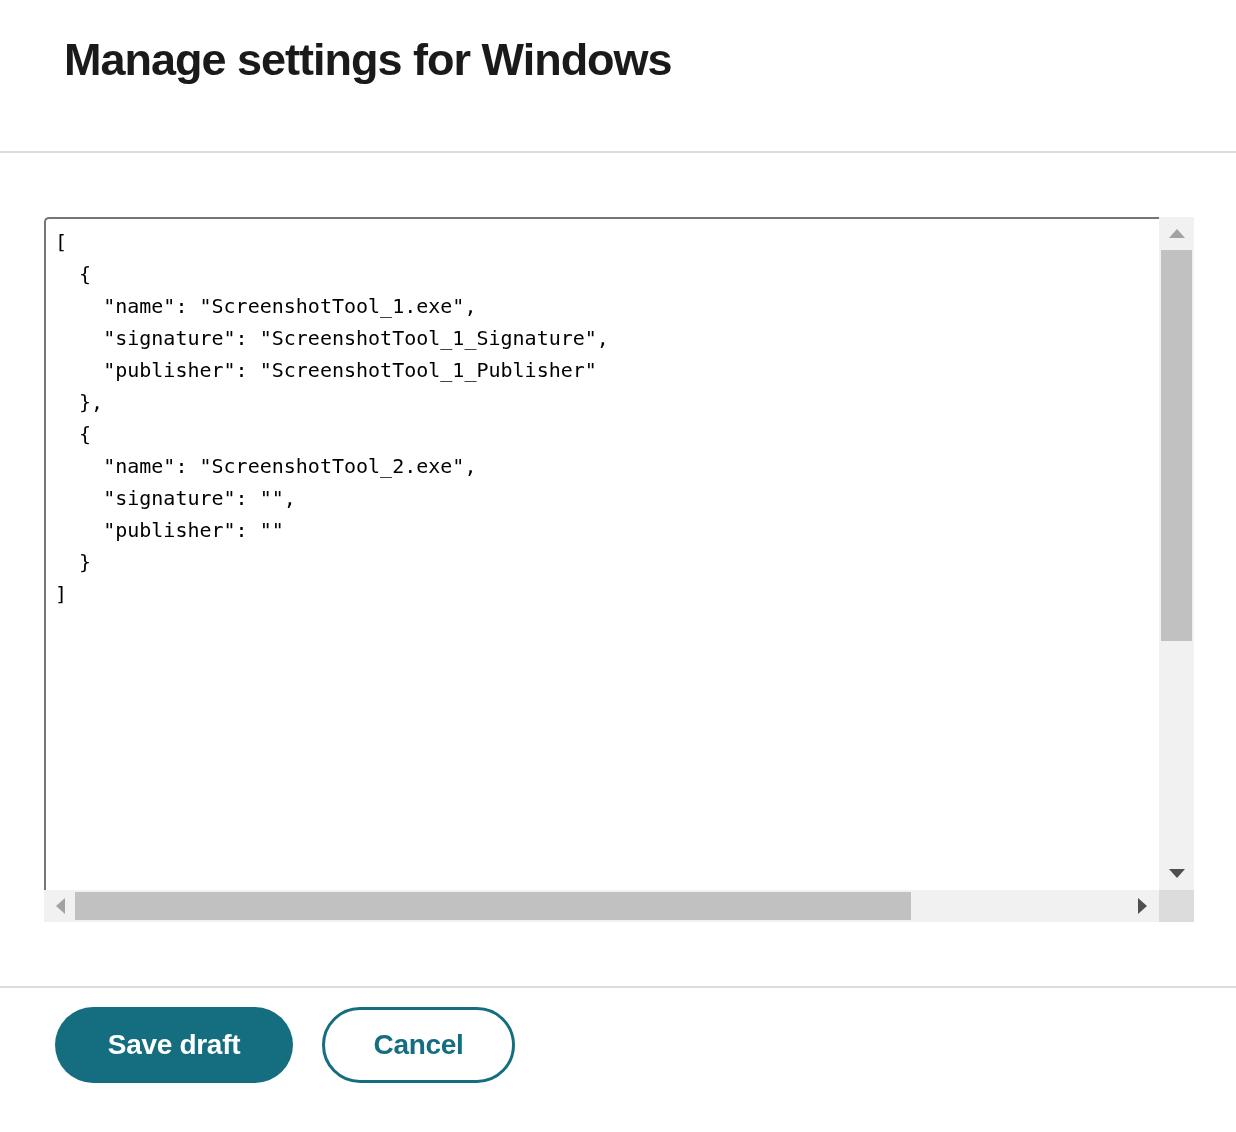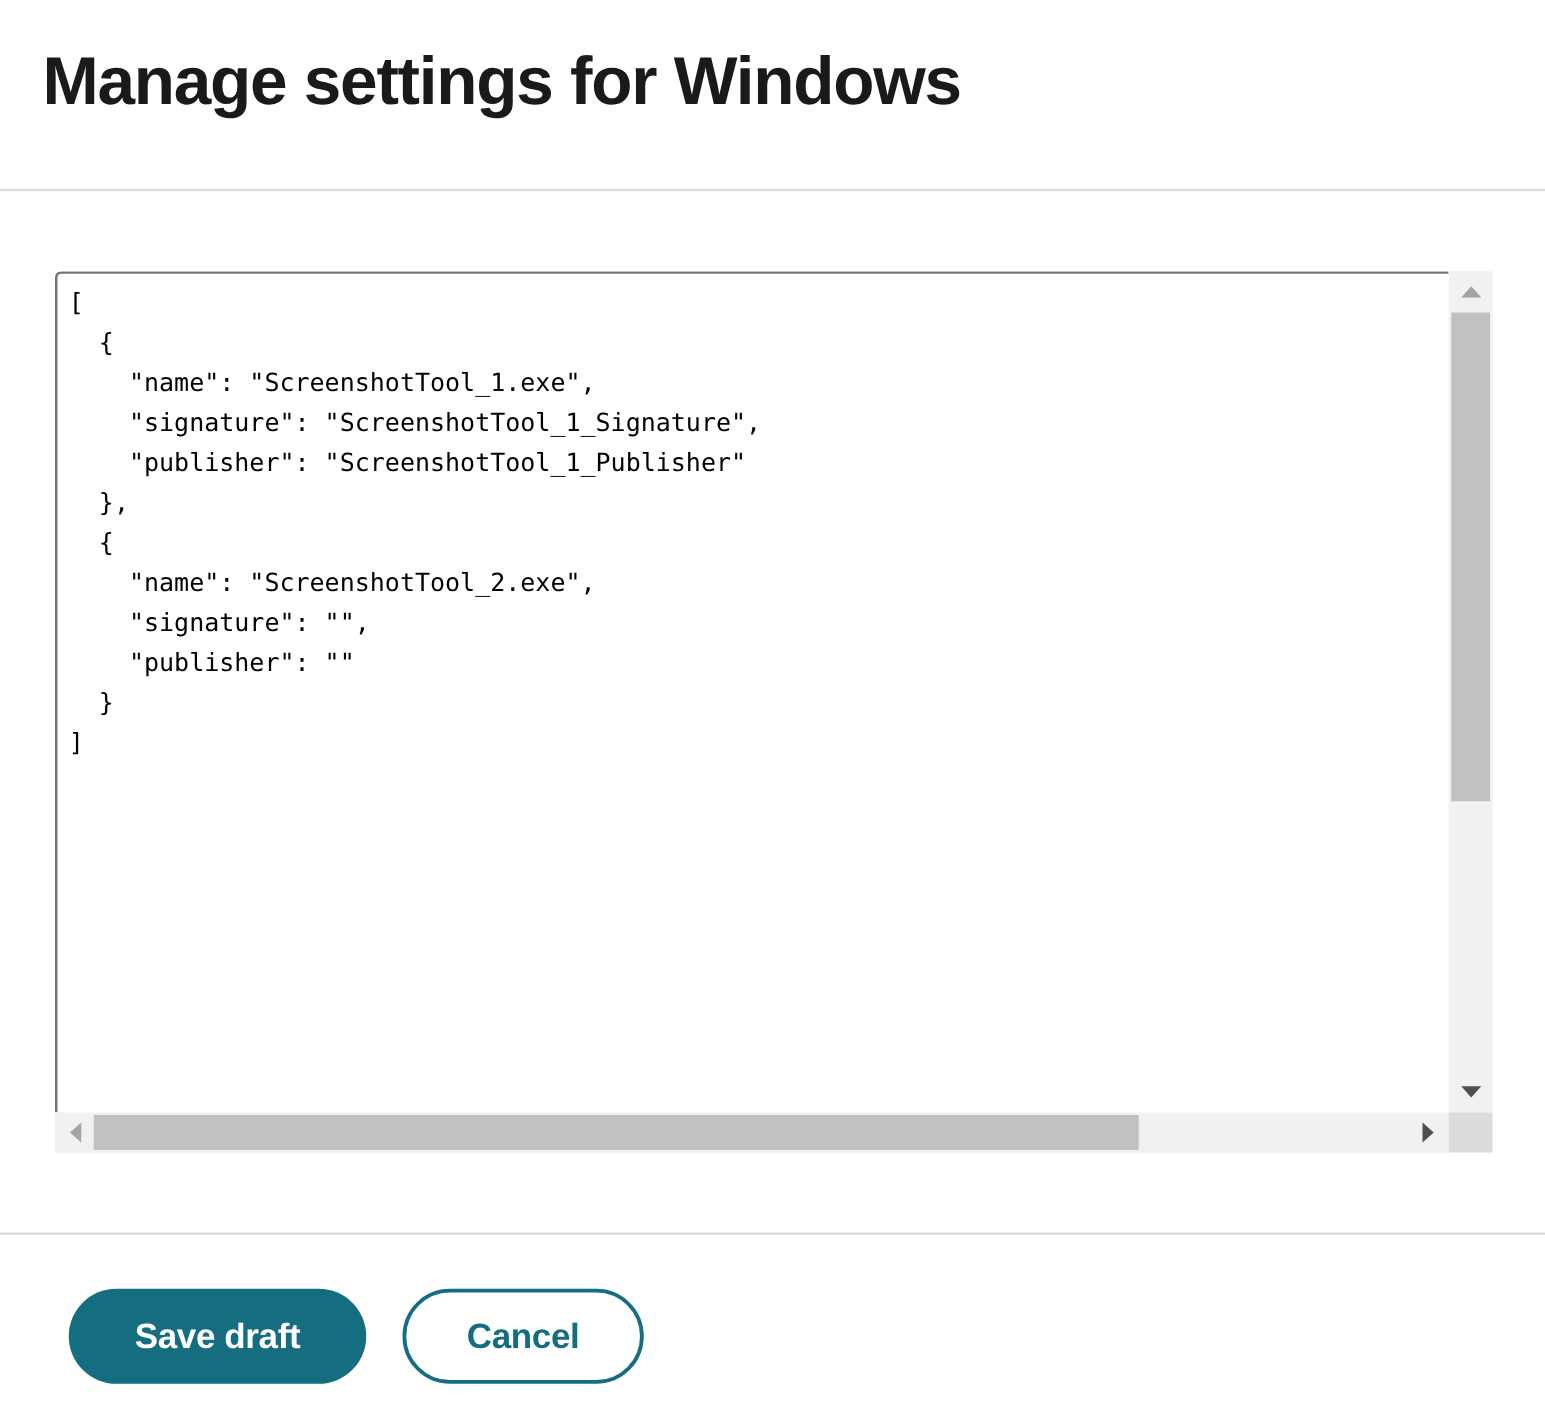--- a/index.html
+++ b/index.html
@@ -16,22 +16,22 @@
   }
   *{box-sizing:border-box;}
   html,body{margin:0;padding:0;background:#ffffff;}
   body{
     width:1236px;height:1132px;position:relative;overflow:hidden;
     font-family:"Liberation Sans",sans-serif;
   }
   .page{position:absolute;inset:0;}
 
   .title{
-    position:absolute;left:34px;top:34px;margin:0;
-    font-size:54px;font-weight:700;letter-spacing:-1px;
+    position:absolute;left:64px;top:34px;margin:0;
+    font-size:45px;font-weight:700;letter-spacing:-1px;
     color:var(--title-text);white-space:nowrap;
   }
 
   .divider{position:absolute;left:0;width:1236px;height:2px;background:var(--divider);}
   .divider-top{top:151px;}
   .divider-bottom{top:986px;}
 
   .editor{position:absolute;left:44px;top:217px;width:1150px;height:705px;}
 
   .code{
@@ -68,21 +68,21 @@
   .sb-btn.left{left:0;top:0;width:33px;height:32px;}
   .sb-btn.right{right:0;top:0;width:33px;height:32px;}
 
   .tri{width:0;height:0;display:block;}
   .tri-up{border-left:8px solid transparent;border-right:8px solid transparent;border-bottom:9px solid var(--arrow-disabled);}
   .tri-down{border-left:8px solid transparent;border-right:8px solid transparent;border-top:9px solid var(--arrow-active);}
   .tri-left{border-top:8px solid transparent;border-bottom:8px solid transparent;border-right:9px solid var(--arrow-disabled);}
   .tri-right{border-top:8px solid transparent;border-bottom:8px solid transparent;border-left:9px solid var(--arrow-active);}
 
   .btn{
-    position:absolute;top:1031px;height:76px;border-radius:38px;
+    position:absolute;top:1007px;height:76px;border-radius:38px;
     font-family:"Liberation Sans",sans-serif;font-size:28px;font-weight:700;
     letter-spacing:-0.3px;cursor:pointer;
     display:flex;align-items:center;justify-content:center;
   }
   .btn-primary{
     left:55px;width:238px;background:var(--accent-teal);
     border:none;color:#ffffff;
   }
   .btn-secondary{
     left:322px;width:193px;background:#ffffff;

